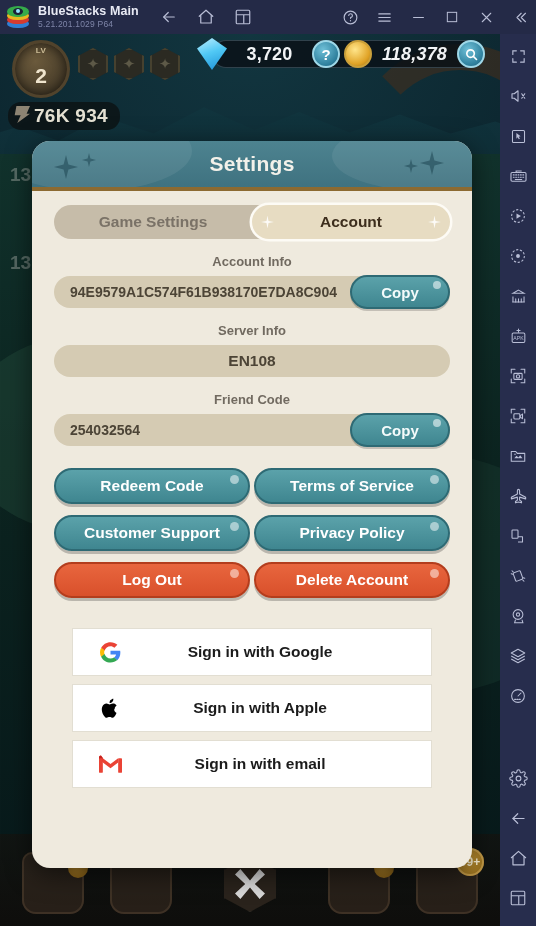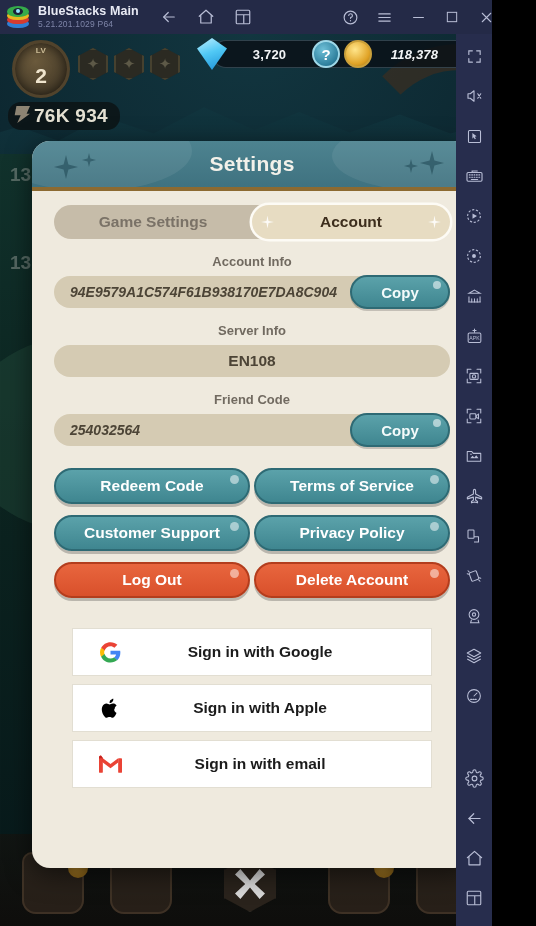--- a/index.html
+++ b/index.html
@@ -3,21 +3,21 @@
 <meta charset="utf-8">
 <style>
   * { box-sizing: border-box; margin: 0; padding: 0; }
   html, body {
     width: 536px; height: 926px;
     overflow: hidden;
     background: #000;
     font-family: "Liberation Sans", sans-serif;
   }
 
-  #root { position: relative; width: 492px; height: 926px; overflow: hidden; }
+  #root { position: relative; width: 536px; height: 926px; overflow: hidden; }
 
   
   .titlebar {
     position: absolute; top: 0; left: 0; width: 536px; height: 34px;
     background: #242a47;
     display: flex; align-items: center;
   }
   .bs-logo { width: 22px; height: 22px; margin-left: 7px; position: relative; flex: none; }
   .bs-logo i { position: absolute; left: 0; border-radius: 50% 50% 45% 45%; }
   .bs-l1 { width: 22px; height: 9px; bottom: 0;  background: #2f7fd4; }
@@ -108,21 +108,21 @@
     font-size: 19px; font-weight: bold;
   }
 
   
   .curr-bar {
     position: absolute; left: 212px; top: 6px; width: 272px; height: 28px;
     background: rgba(10,16,22,.82); border-radius: 14px;
     border: 1px solid rgba(120,150,165,.35);
     display: flex; align-items: center;
   }
-  .curr-val { color: #f2f4f6; font-size: 13px; font-weight: bold; letter-spacing: .2px; }
+  .curr-val { color: #f2f4f6; font-size: 18px; font-weight: bold; letter-spacing: .2px; }
   .gem {
     position: absolute; left: -16px; top: -3px; width: 30px; height: 32px;
     background: linear-gradient(160deg,#bfefff 0%, #51c9f5 45%, #1b8fd6 100%);
     clip-path: polygon(50% 0,100% 33%,50% 100%,0 33%);
     filter: drop-shadow(0 0 4px rgba(90,200,255,.55));
   }
   .coin {
     width: 28px; height: 28px; border-radius: 50%;
     background: radial-gradient(circle at 38% 32%, #ffe58a, #e0a326 65%, #9d6c12 100%);
     border: 2px solid #caa03b; flex: none;
@@ -225,21 +225,21 @@
     text-align: center; font-size: 13px; font-weight: bold; color: #716a60;
     margin-top: 15px; margin-bottom: 7px;
   }
   .field-row { position: relative; display: flex; align-items: center; height: 32px; }
   .field-box {
     flex: 1; height: 32px; background: #d5cbb3; border-radius: 16px;
     display: flex; align-items: center; color: #4c4436;
     font-size: 14px; font-weight: bold;
   }
   .field-center { justify-content: center; font-size: 15.5px; }
-  .field-left { padding-left: 16px; font-style: italic; }
+  .field-left { padding-left: 16px; }
   .copy-btn {
     position: absolute; right: 0; top: -1px; width: 100px; height: 34px;
     border-radius: 17px; cursor: pointer;
     background: linear-gradient(180deg,#5ba2aa 0%, #3f8690 100%);
     border: 2px solid #2e6a74;
     color: #f4fbfb; font-size: 15px; font-weight: bold;
     display: flex; align-items: center; justify-content: center;
     box-shadow: 0 2px 0 rgba(0,0,0,.18);
   }
   .copy-btn::after {

